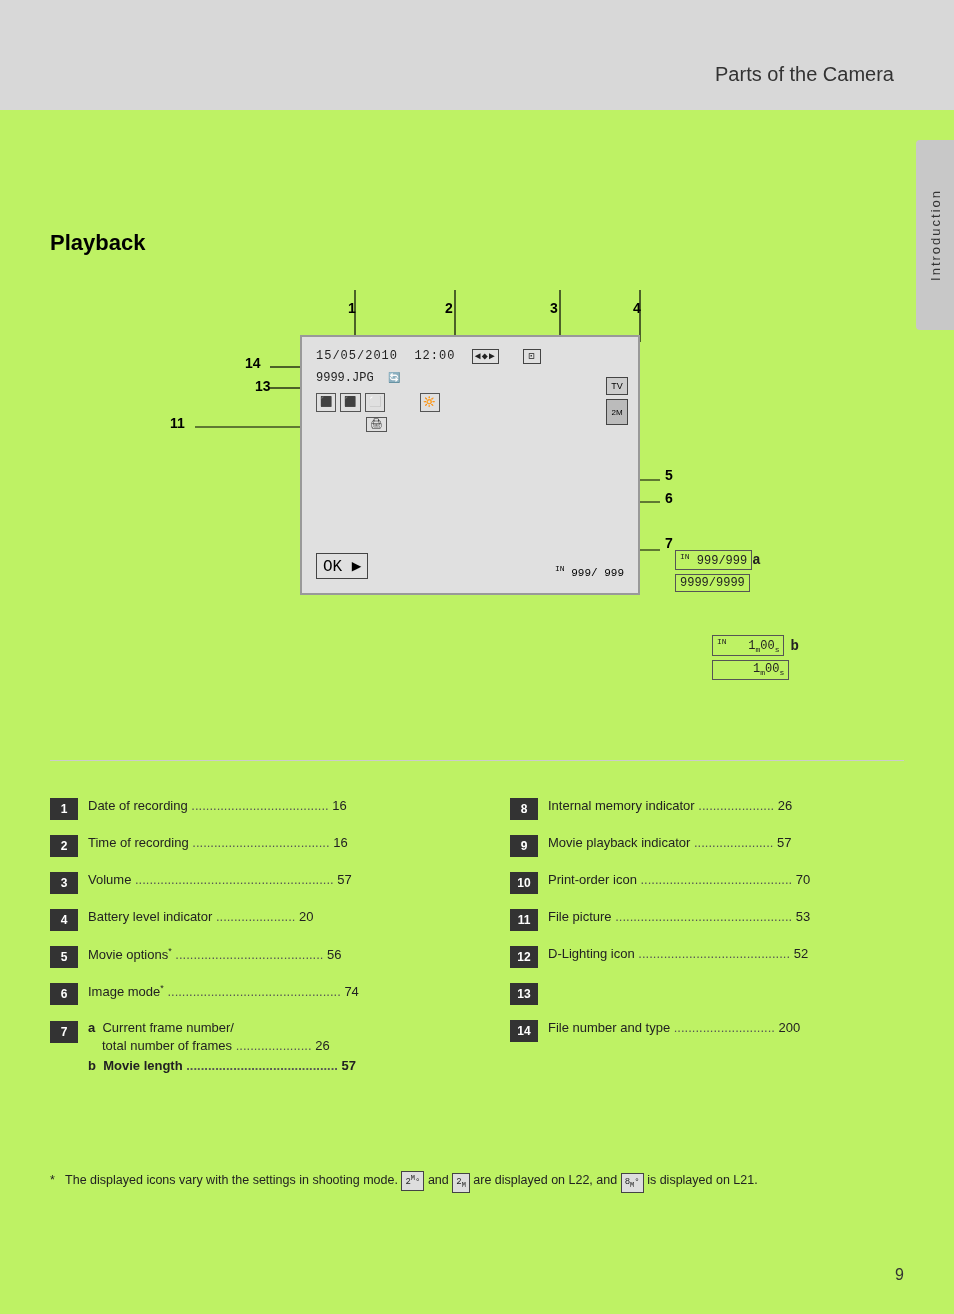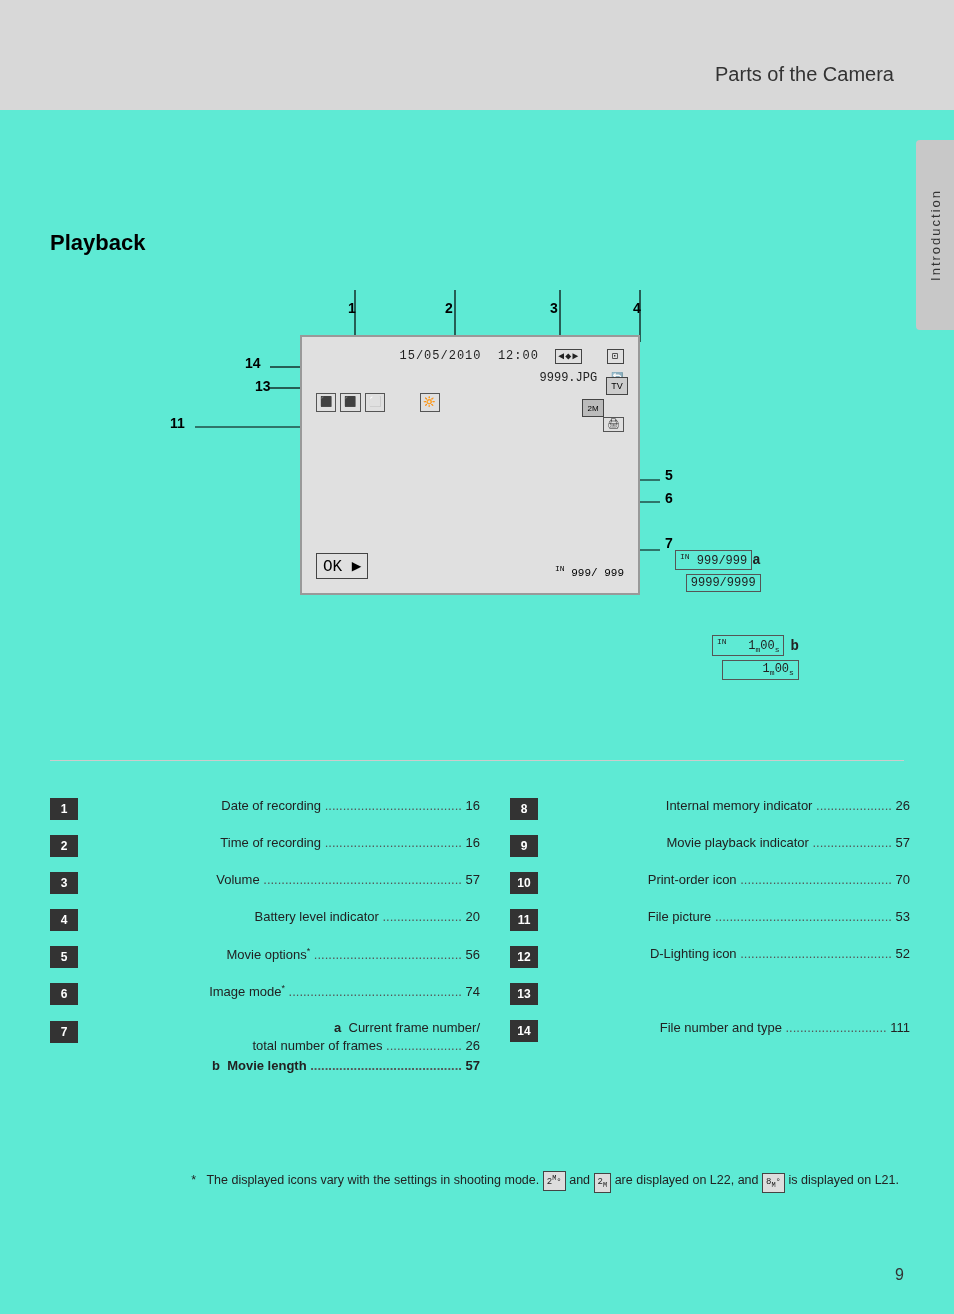--- a/index.html
+++ b/index.html
@@ -7,23 +7,22 @@
       width: 954px;
       height: 1314px;
       background: #f0f0f0;
       font-family: Arial, Helvetica, sans-serif;
       position: relative;
       overflow: hidden;
     }
     .page {
       width: 954px;
       height: 1314px;
-      background: #5eead4;
+      background: #bef264;
       position: relative;
-      text-align: right;
     }
     
     .top-bar {
       width: 100%;
       height: 110px;
       background: #d8d8d8;
       position: absolute;
       top: 0; left: 0;
     }
     
@@ -115,24 +114,23 @@
       display: flex;
       flex-direction: column;
       gap: 4px;
     }
     .tv-icon {
       width: 22px; height: 18px;
       border: 1px solid #444;
       font-size: 8px;
       display: flex; align-items: center; justify-content: center;
       background: #ccc;
-      margin-left: 24px;
     }
     .img-icon {
-      width: 22px; height: 18px;
+      width: 22px; height: 26px;
       border: 1px solid #444;
       font-size: 8px;
       display: flex; align-items: center; justify-content: center;
       background: #bbb;
     }
     
     .callout {
       position: absolute;
       font-size: 14px;
       font-weight: bold;
@@ -487,21 +485,21 @@
 
         <div class="item-row">
           <div class="item-num">13</div>
         </div>
 
         <div class="item-row">
           <div class="item-num">14</div>
           <div class="item-text">
             <span>File number and type</span>
             <span class="item-dots"> ............................  </span>
-            <span class="item-page">111</span>
+            <span class="item-page">200</span>
           </div>
         </div>
 
       </div>
     </div>
   </div>
 
   <div class="footnote">
     <span>*</span>
     <span>&nbsp; The displayed icons vary with the settings in shooting mode. </span>

